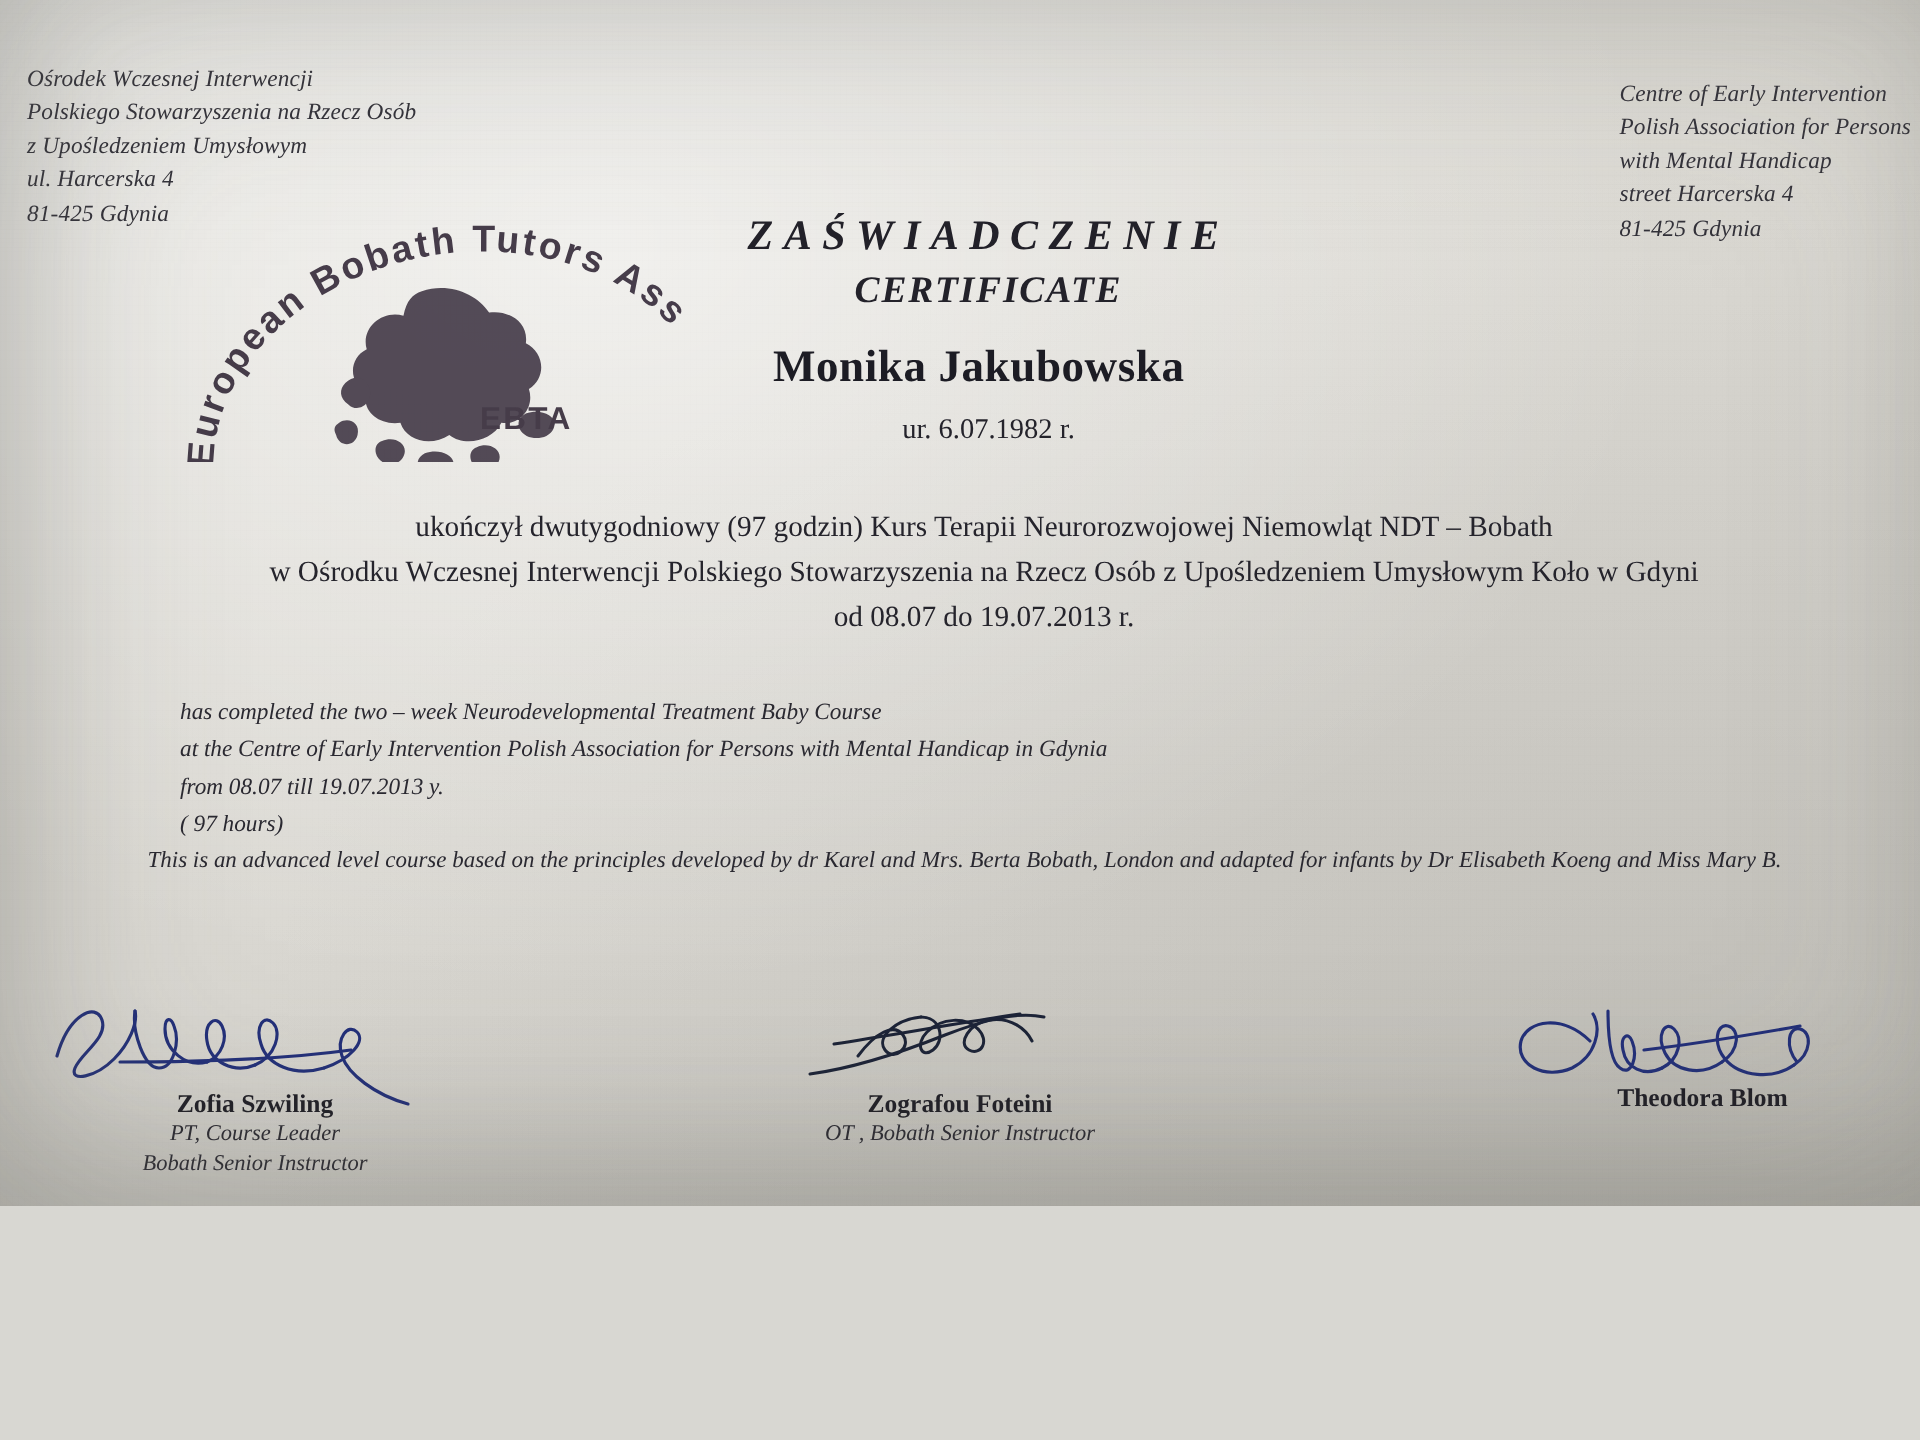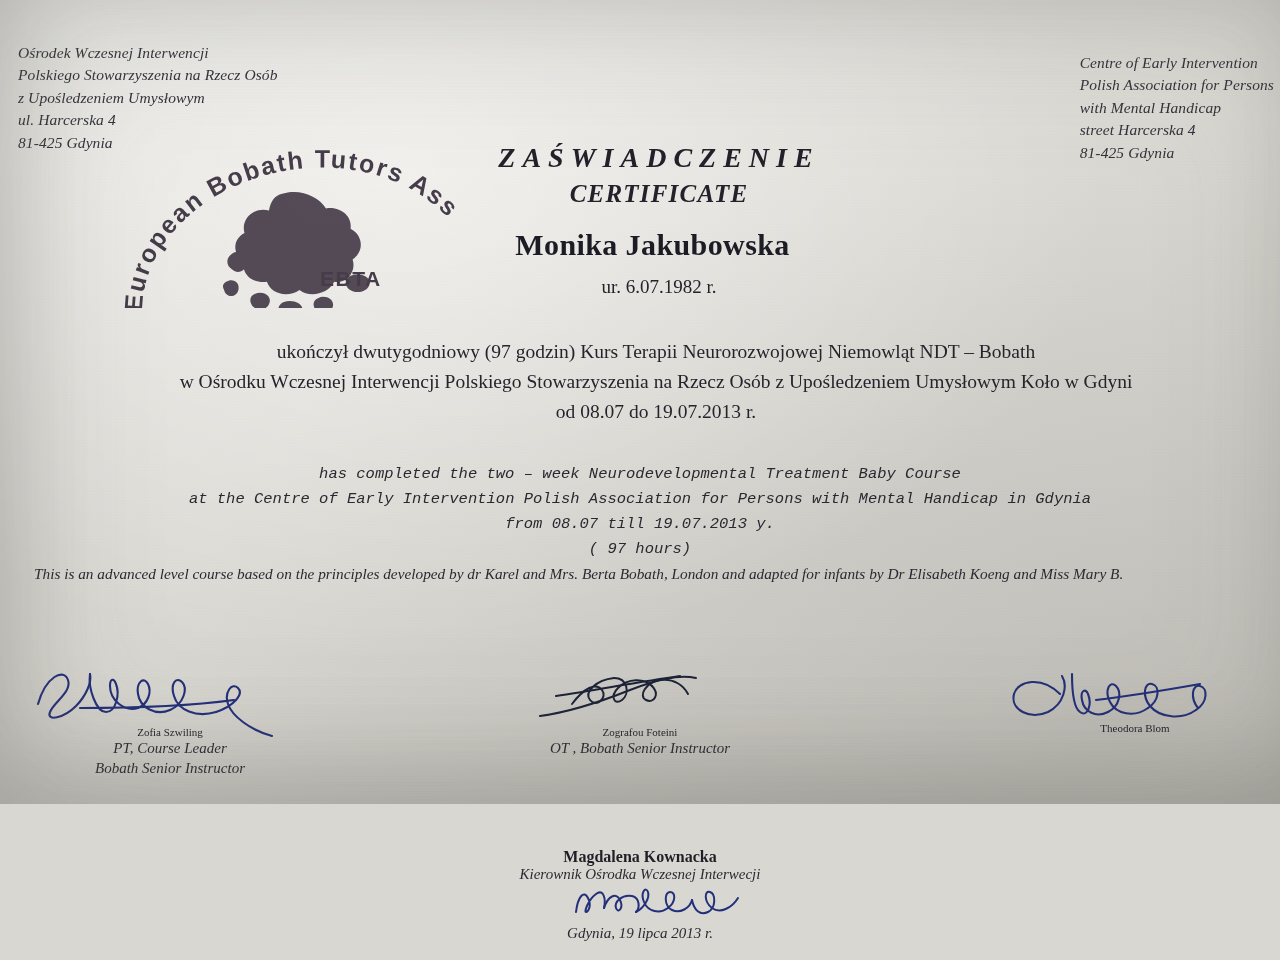--- a/index.html
+++ b/index.html
@@ -104,34 +104,33 @@
     font-size: 19.5px;
     line-height: 1.55;
     color: #25242c;
   }
 
   #body-en {
     position: absolute;
     top: 462px;
     left: 120px;
     width: 1040px;
-    text-align: center;
+    text-align: left;
     font-style: italic;
     font-size: 15.5px;
     line-height: 1.62;
     color: #2a2931;
-    font-family: Liberation Mono, monospace;
   }
 
   #note {
     position: absolute;
     top: 562px;
     left: 34px;
     width: 1218px;
-    text-align: left;
+    text-align: center;
     font-style: italic;
     font-size: 15.3px;
     line-height: 1.62;
     color: #2a2931;
   }
 
   
   #stamp {
     position: absolute;
     left: 108px;
@@ -141,22 +140,22 @@
     opacity: .86;
   }
 
   
   .sig-block {
     position: absolute;
     text-align: center;
   }
   .sig-name {
     font-family: "Liberation Serif", serif;
-    font-weight: normal;
-    font-size: 11px;
+    font-weight: bold;
+    font-size: 17px;
     color: #1f1e26;
   }
   .sig-role {
     font-style: italic;
     font-size: 15px;
     line-height: 1.35;
     color: #2b2a32;
   }
   .sig-scribble {
     position: absolute;
@@ -303,29 +302,15 @@
         <path d="M72 14 C72 34 74 48 80 52 C88 58 92 44 88 34 C86 28 80 30 82 40 C84 52 96 58 108 52"></path>
         <path d="M108 52 C120 46 122 32 116 26 C110 20 104 30 110 42 C116 54 134 58 148 48"></path>
         <path d="M148 48 C160 40 160 26 152 24 C144 22 142 36 150 46 C160 58 182 60 196 50"></path>
         <path d="M196 50 C208 42 208 28 200 26 C192 24 190 38 198 48"></path>
         <path d="M96 40 C130 36 166 30 200 24"></path>
       </g>
     </svg>
     <div class="sig-name">Theodora Blom</div>
   </div>
 
-  <div id="bottom-block">
-    <div id="bottom-name">Magdalena Kownacka</div>
-    <div id="bottom-role">Kierownik Ośrodka Wczesnej Interwecji</div>
-    <svg id="bottom-sig" width="180" height="46" viewBox="0 0 180 46">
-      <g fill="none" stroke="#23307a" stroke-width="2" stroke-linecap="round">
-        <path d="M6 34 C8 18 14 12 18 20 C22 28 18 34 16 34 C14 34 18 22 26 16 C34 10 36 22 34 30"></path>
-        <path d="M34 30 C38 18 46 14 50 22 C54 30 48 36 46 30 C44 24 52 16 62 18 C70 20 70 30 66 34"></path>
-        <path d="M66 34 C74 30 80 20 78 14 C76 8 70 14 74 24 C78 34 90 36 98 30"></path>
-        <path d="M98 30 C106 24 106 14 100 14 C94 14 94 28 102 32 C110 36 120 30 122 22"></path>
-        <path d="M122 22 C124 32 130 38 138 34 C146 30 146 16 140 14 C134 12 134 24 142 30 C150 36 162 30 168 20"></path>
-      </g>
-    </svg>
-    <div id="bottom-place">Gdynia, 19 lipca 2013 r.</div>
-  </div>
 
   <div id="vignette"></div>
 </div>
 
 </body></html>

